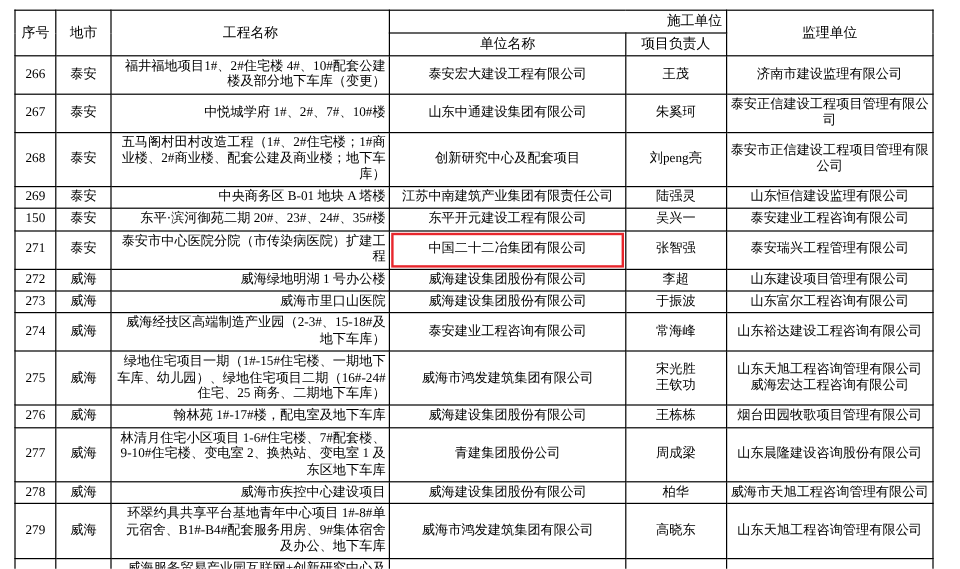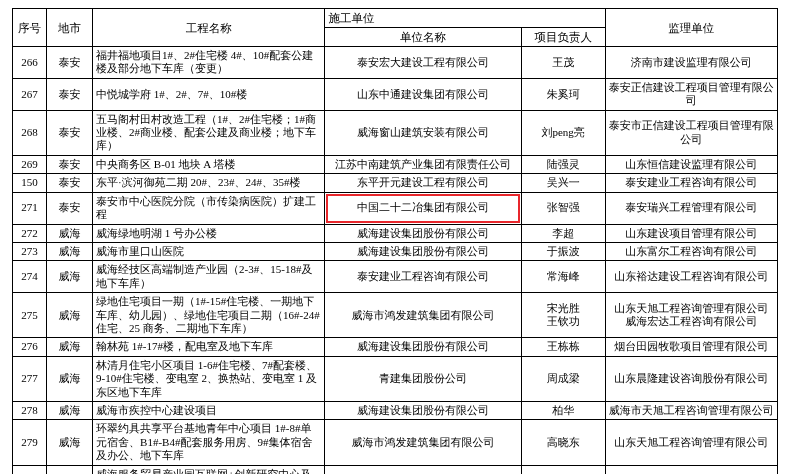--- a/index.html
+++ b/index.html
@@ -39,26 +39,26 @@
     font-weight: normal;
     font-size: 11.5px;
   }
   .c-seq { width: 34px; text-align: center; }
   .c-city { width: 46px; text-align: center; }
   .c-proj { width: 232px; text-align: left; }
   .c-unit { width: 196px; text-align: center; }
   .c-person { width: 84px; text-align: center; }
   .c-super { width: 172px; text-align: center; }
   td.proj {
-    text-align: left;
+    text-align: right;
     padding-left: 4px;
     padding-right: 4px;
   }
   td.ctr { text-align: center; }
-  .hdr-construction { text-align: left; }
+  .hdr-construction { text-align: right; }
   .highlight-cell {
     position: relative;
   }
   .hl-box {
     position: absolute;
     left: 1px;
     right: 1px;
     top: 1px;
     bottom: 1px;
     border: 2px solid #e8262c;
@@ -107,21 +107,21 @@
           <td class="ctr">泰安</td>
           <td class="proj">中悦城学府 1#、2#、7#、10#楼</td>
           <td class="ctr">山东中通建设集团有限公司</td>
           <td class="ctr">朱奚珂</td>
           <td class="ctr">泰安正信建设工程项目管理有限公司</td>
         </tr>
         <tr>
           <td class="ctr nowrapnum">268</td>
           <td class="ctr">泰安</td>
           <td class="proj">五马阁村田村改造工程（1#、2#住宅楼；1#商业楼、2#商业楼、配套公建及商业楼；地下车库）</td>
-          <td class="ctr">威海窗山建筑安装有限公司</td>
+          <td class="ctr">创新研究中心及配套项目</td>
           <td class="ctr">刘peng亮</td>
           <td class="ctr">泰安市正信建设工程项目管理有限公司</td>
         </tr>
         <tr>
           <td class="ctr nowrapnum">269</td>
           <td class="ctr">泰安</td>
           <td class="proj">中央商务区 B-01 地块 A 塔楼</td>
           <td class="ctr">江苏中南建筑产业集团有限责任公司</td>
           <td class="ctr">陆强灵</td>
           <td class="ctr">山东恒信建设监理有限公司</td>

